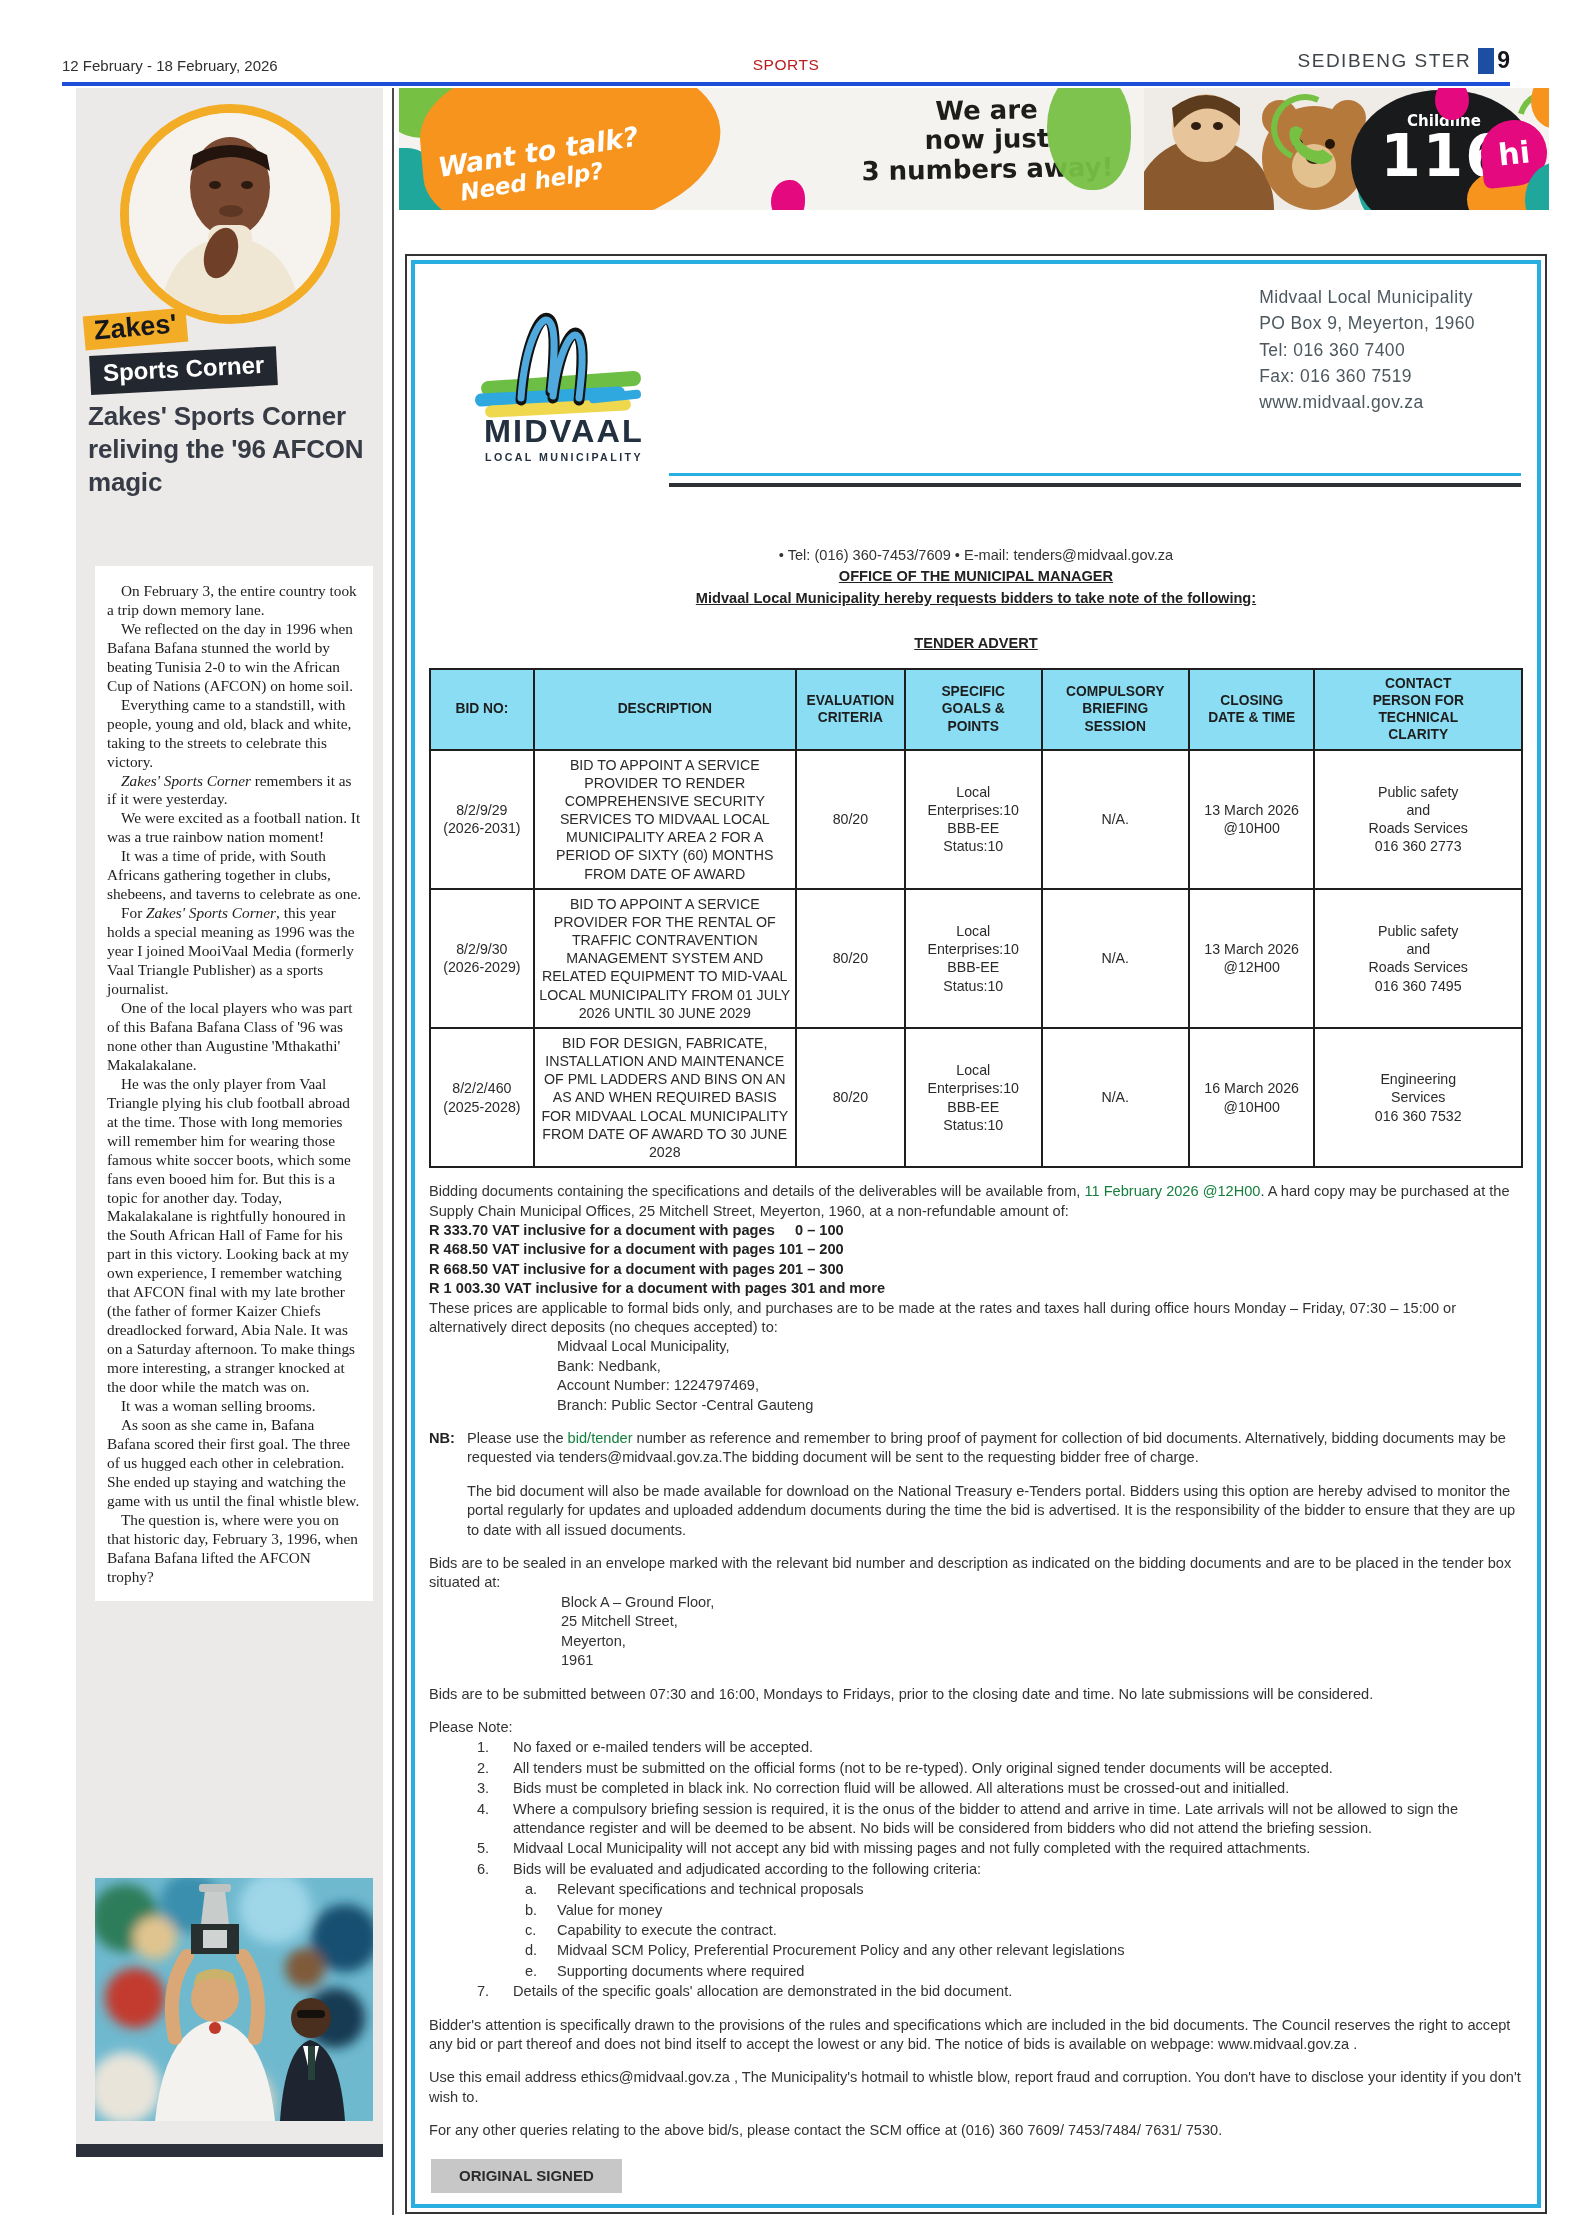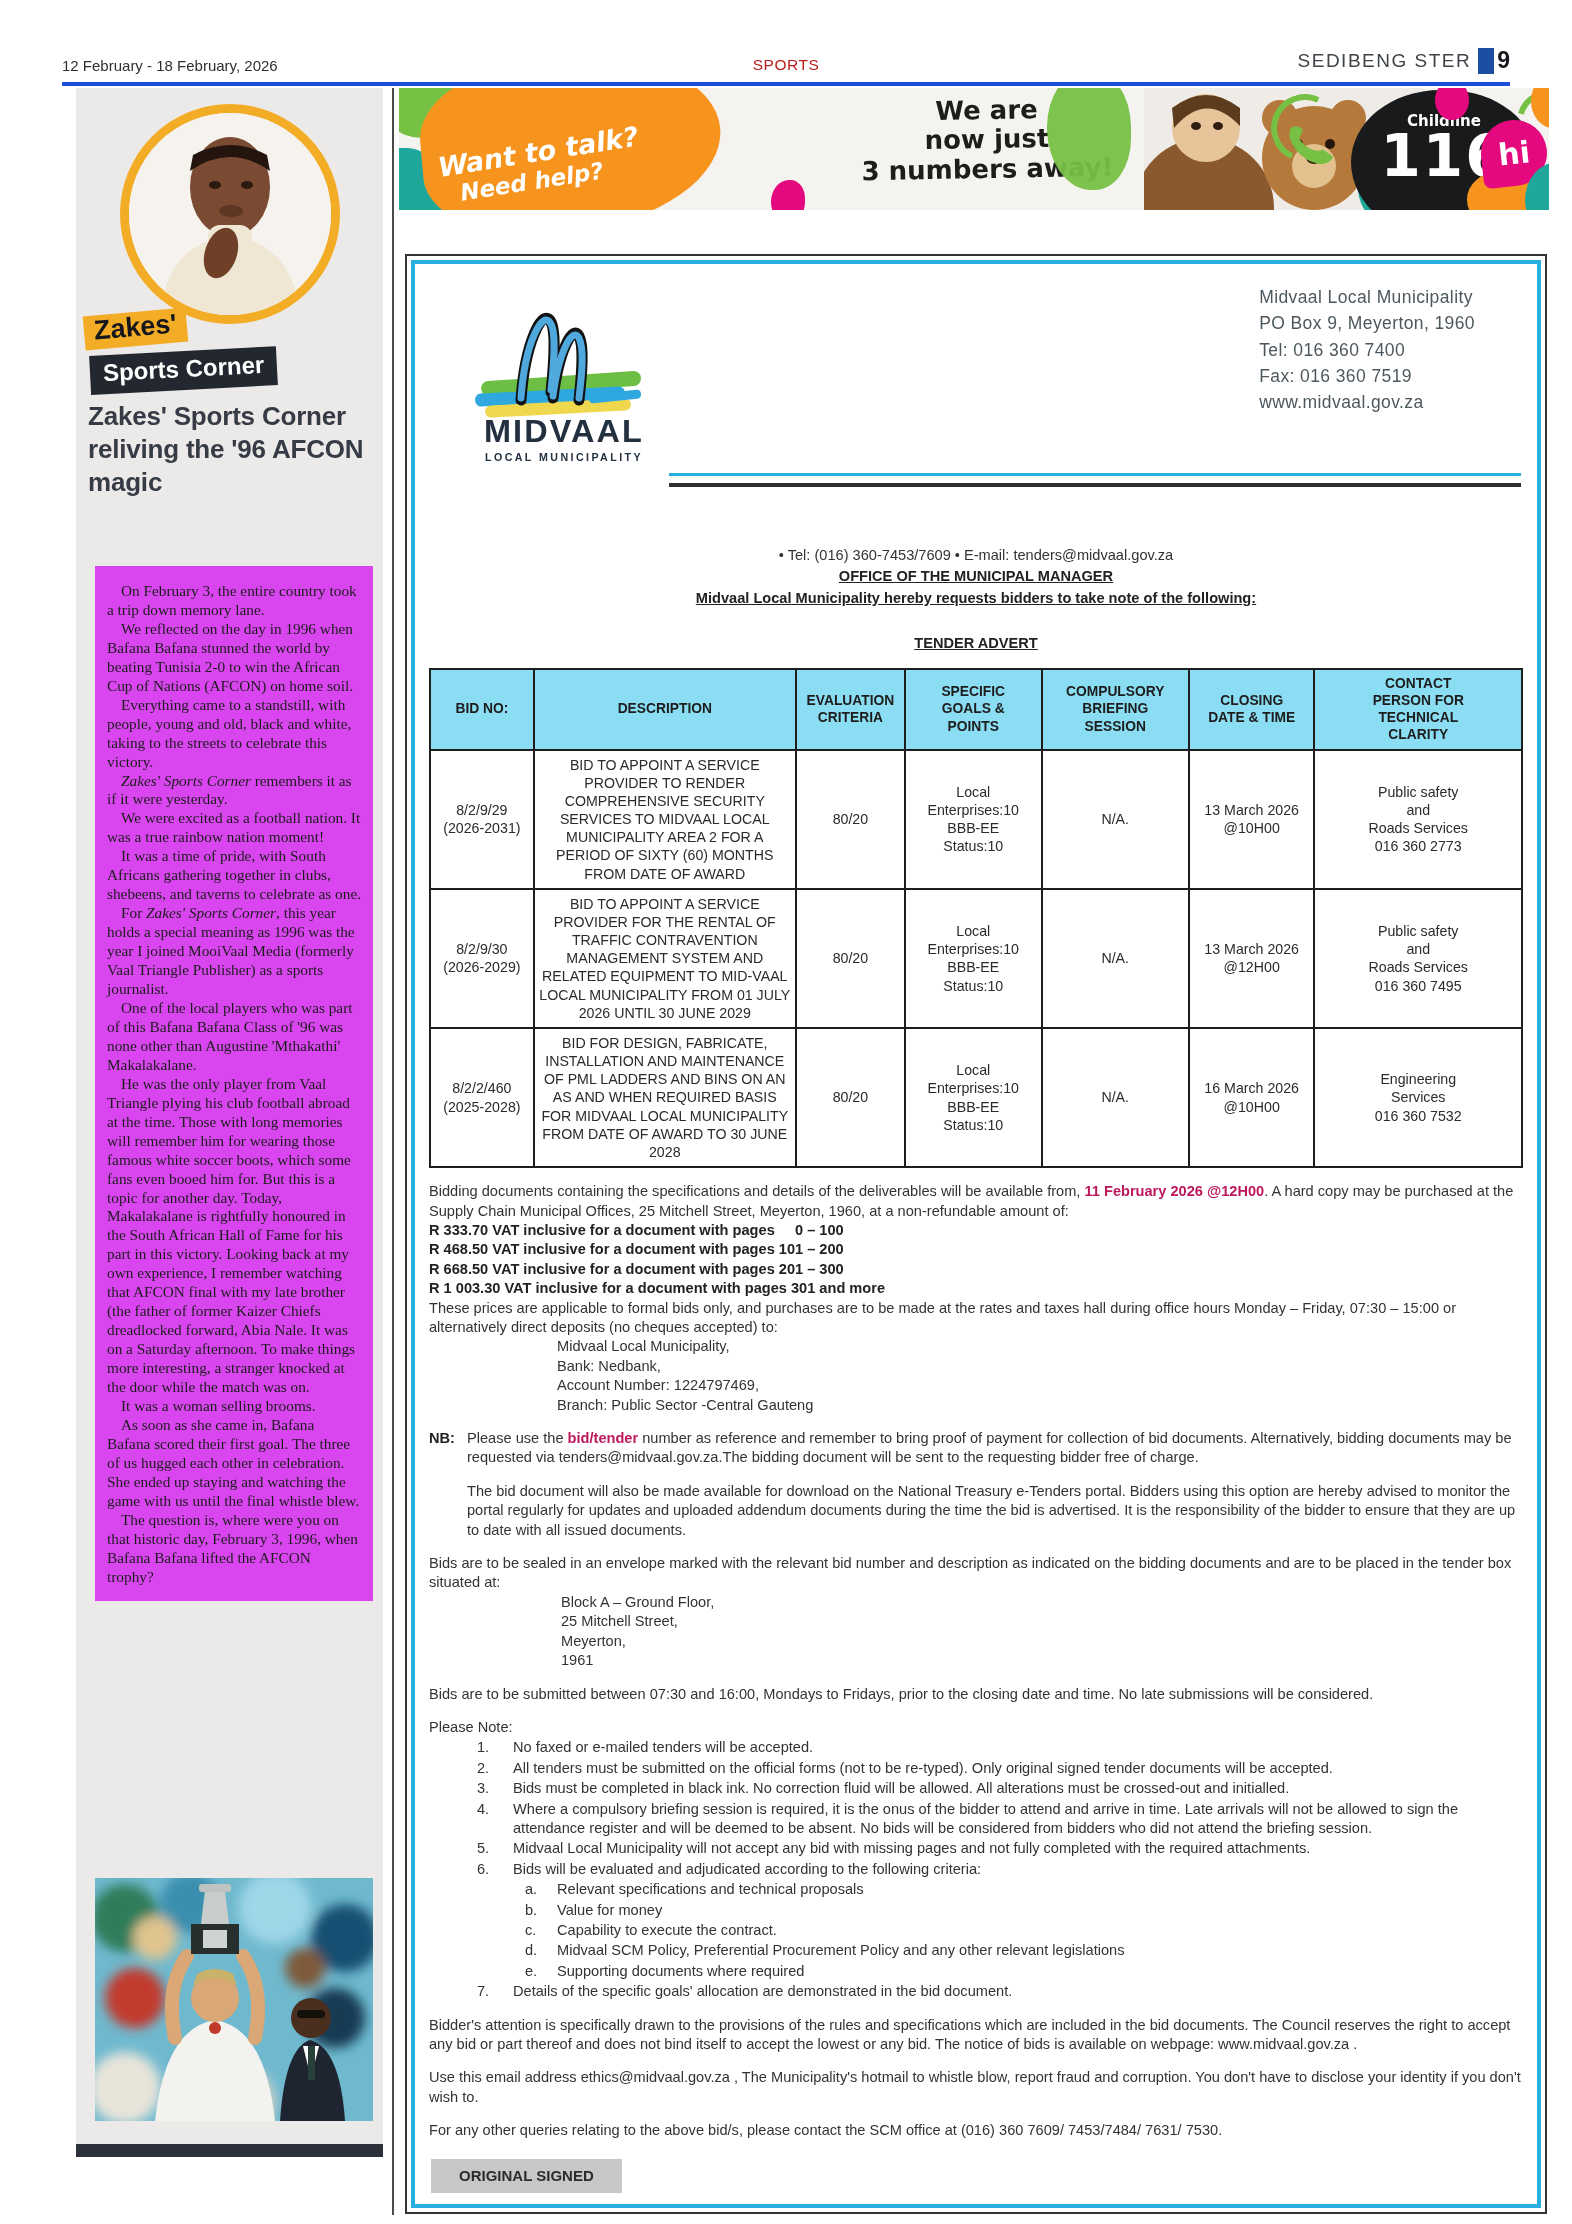--- a/index.html
+++ b/index.html
@@ -19,21 +19,21 @@
   
   .leftcol{position:absolute;left:76px;top:88px;width:307px;height:2056px;background:#eceae9;}
   .portrait{position:absolute;left:44px;top:16px;width:202px;height:202px;border-radius:50%;
     border:9px solid #F3AC25;overflow:hidden;background:#f4f1ec;}
   .badge-yellow{position:absolute;left:8px;top:224px;background:#F3AC25;color:#15171c;
     font-size:27px;font-weight:800;padding:0 10px 3px;transform:rotate(-5deg);}
   .badge-black{position:absolute;left:14px;top:263px;background:#232730;color:#fff;
     font-size:24px;font-weight:800;padding:4px 13px 7px;transform:rotate(-3deg);}
   .headline{position:absolute;left:12px;top:312px;width:288px;font-size:26px;font-weight:800;
     color:#363b45;line-height:1.27;letter-spacing:-.2px;}
-  .article{position:absolute;left:19px;top:478px;width:254px;background:#d946ef;
+  .article{position:absolute;left:19px;top:478px;width:254px;background:#ffffff;
     padding:16px 12px 14px;font-family:"Liberation Serif",serif;font-size:15.3px;
     line-height:1.24;color:#1d1d1d;}
   .article p{margin:0;text-indent:14px;}
   .article .it{font-style:italic;}
   .photo-bottom{position:absolute;left:19px;top:1790px;width:278px;height:243px;overflow:hidden;background:#9fd6dd;}
   .col-footer-bar{position:absolute;left:76px;top:2144px;width:307px;height:13px;background:#2b303a;}
   .divider{position:absolute;left:392px;top:88px;width:2px;height:2127px;background:#4a4a4a;}
   
   .banner{position:absolute;left:399px;top:88px;width:1150px;height:122px;background:#f5f3f0;overflow:hidden;}
   .blob{position:absolute;}
@@ -83,21 +83,21 @@
   .nb-row{display:grid;grid-template-columns:38px 1fr;margin-top:14px;}
   .nb-cont{margin-left:38px;margin-top:14px;}
   .addr{margin-left:132px;}
   .note-row{display:grid;grid-template-columns:30px 1fr;column-gap:6px;margin-left:48px;margin-top:1px;}
   .note-sub{display:grid;grid-template-columns:26px 1fr;column-gap:6px;margin-left:96px;margin-top:1px;}
   .signedbox{display:inline-block;background:#c7c7c7;padding:7px 28px;font-weight:bold;
     color:#2b2b2b;font-size:15px;margin:18px 0 10px 2px;}
   .sig-row{display:grid;grid-template-columns:1fr auto 1fr;align-items:start;font-weight:bold;color:#222;font-size:15px;}
   .sig-row .mid{justify-self:center;}
   .sig-row .right{justify-self:end;}
-  .bd{font-weight:bold;color:#be185d;}
+  .bd{font-weight:normal;color:#15803d;}
   .it{font-style:italic;}
 </style>
 </head>
 <body>
 
 <div class="page">
 
   <div class="page-header">
     <span class="ph-date">12 February - 18 February, 2026</span>
     <span class="ph-section">SPORTS</span>

